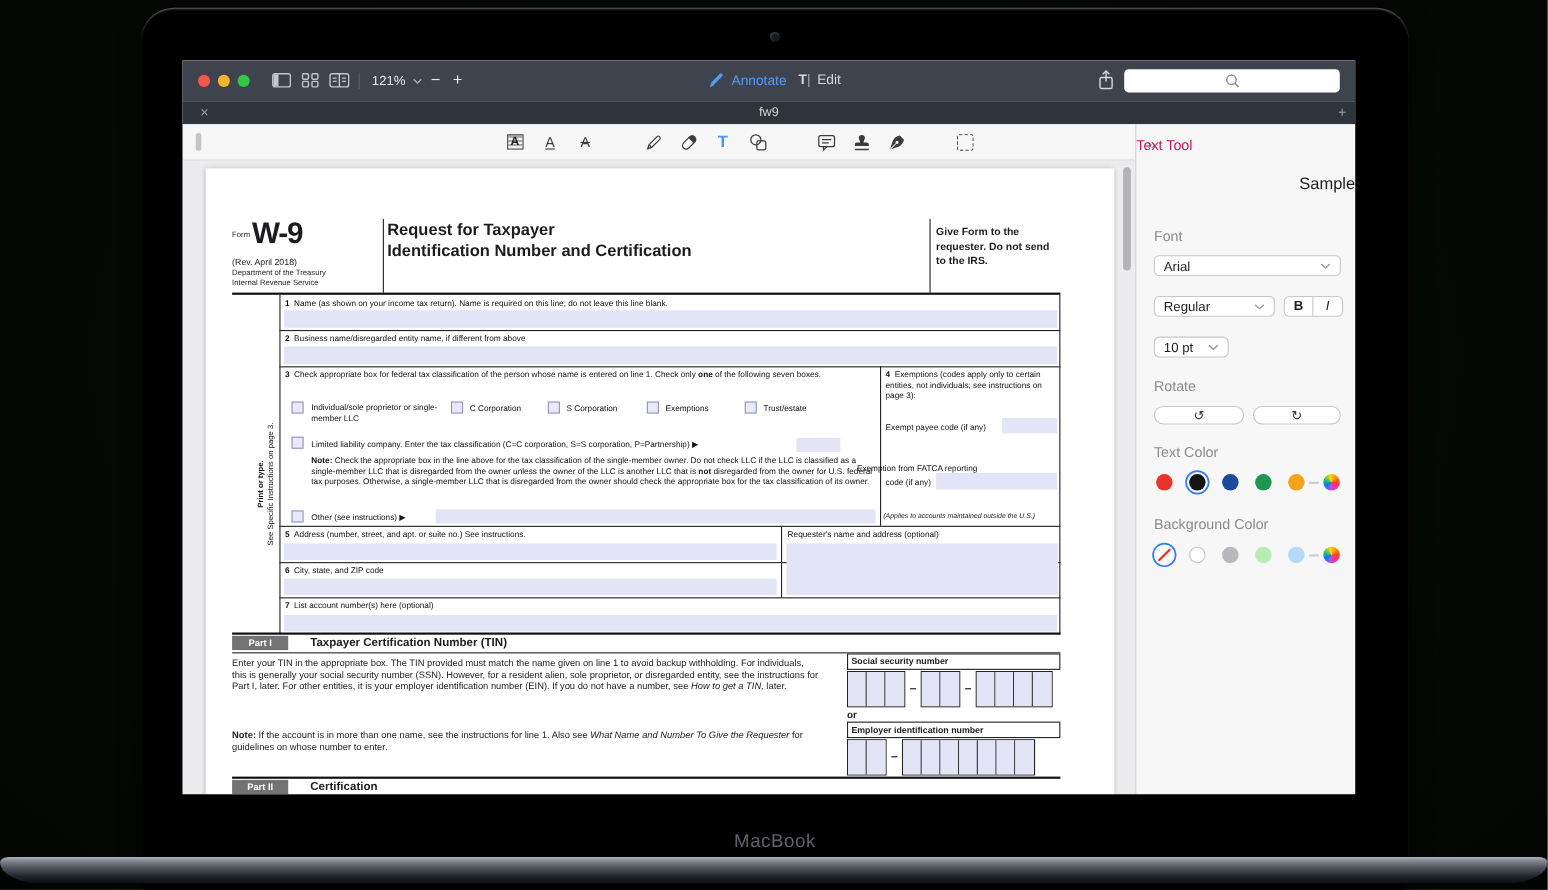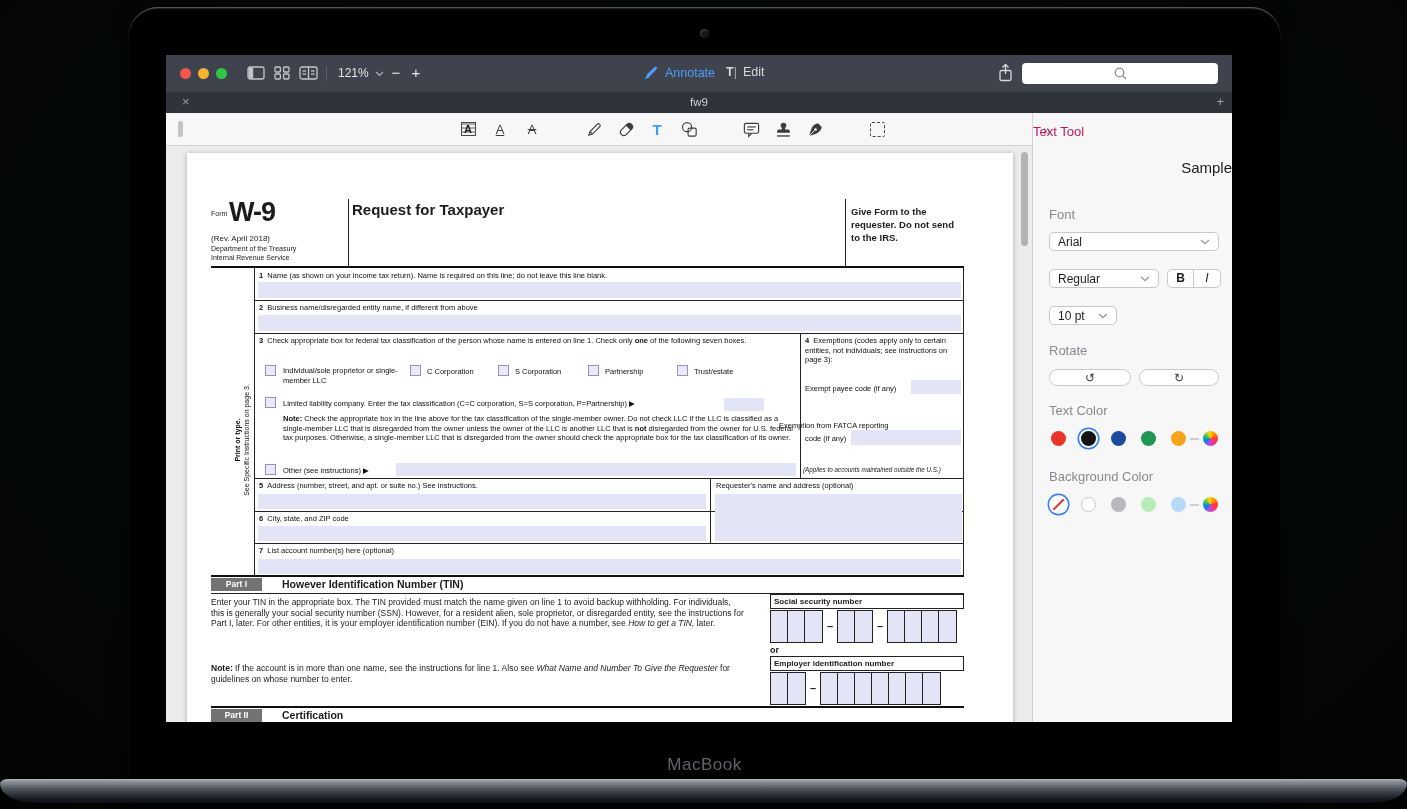--- a/index.html
+++ b/index.html
@@ -263,20 +263,21 @@
           <div class="abs" style="left:42px;top:44px;font-size:27px;font-weight:bold;letter-spacing:-1px">W-9</div>
           <div class="abs" style="left:24px;top:81px;font-size:8px">(Rev. April 2018)</div>
           <div class="abs" style="left:24px;top:92px;font-size:7px">Department of the Treasury</div>
           <div class="abs" style="left:24px;top:101px;font-size:7px">Internal Revenue Service</div>
 
           <div class="abs vline" style="left:161px;top:46px;height:67px"></div>
           <div class="abs vline" style="left:658px;top:46px;height:67px"></div>
 
           <div class="abs" style="left:165px;top:47px;width:490px;text-align:left;font-size:15px;font-weight:bold;line-height:19px">
             <div>Request for Taxpayer</div>
+            <div>Identification Number and Certification</div>
           </div>
           <div class="abs" style="left:664px;top:52px;width:110px;font-size:9.5px;font-weight:bold;line-height:13px">Give Form to the requester. Do not send to the IRS.</div>
 
           <div class="abs rule" style="left:24px;top:113px;width:753px"></div>
 
           <div class="abs sidetext" style="left:-50px;top:277px">
             <div style="font-weight:bold">Print or type.</div>
             <div>See Specific Instructions on page 3.</div>
           </div>
 
@@ -299,21 +300,21 @@
             <b>3</b>&nbsp;&nbsp;<span>Check appropriate box for federal tax classification of the person whose name is entered on line 1. Check only </span><b>one</b><span> of the following seven boxes.</span>
           </div>
 
           <span class="abs cb" style="left:78px;top:212px"></span>
           <div class="abs tiny" style="left:96px;top:213px;width:130px">Individual/sole proprietor or single-member LLC</div>
           <span class="abs cb" style="left:223px;top:212px"></span>
           <div class="abs tiny" style="left:240px;top:214px">C Corporation</div>
           <span class="abs cb" style="left:311px;top:212px"></span>
           <div class="abs tiny" style="left:328px;top:214px">S Corporation</div>
           <span class="abs cb" style="left:401px;top:212px"></span>
-          <div class="abs tiny" style="left:418px;top:214px">Partnership</div>
+          <div class="abs tiny" style="left:418px;top:214px">Exemptions</div>
           <span class="abs cb" style="left:490px;top:212px"></span>
           <div class="abs tiny" style="left:507px;top:214px">Trust/estate</div>
 
           <span class="abs cb" style="left:78px;top:244px"></span>
           <div class="abs tiny" style="left:96px;top:246px;width:440px">Limited liability company. Enter the tax classification (C=C corporation, S=S corporation, P=Partnership) ▶</div>
           <div class="abs lav" style="left:537px;top:245px;width:40px;height:13px"></div>
 
           <div class="abs tiny" style="left:96px;top:261px;width:512px">
             <b>Note:</b><span> Check the appropriate box in the line above for the tax classification of the single-member owner.  Do not check LLC if the LLC is classified as a single-member LLC that is disregarded from the owner unless the owner of the LLC is another LLC that is </span><b>not</b><span> disregarded from the owner for U.S. federal tax purposes. Otherwise, a single-member LLC that is disregarded from the owner should check the appropriate box for the tax classification of its owner.</span>
           </div>
@@ -336,21 +337,21 @@
           <div class="abs lav" style="left:528px;top:341px;width:247px;height:47px"></div>
 
           <div class="abs tiny" style="left:72px;top:361px"><b>6</b>&nbsp;&nbsp;<span>City, state, and ZIP code</span></div>
           <div class="abs lav" style="left:71px;top:373px;width:448px;height:15px"></div>
 
           <div class="abs tiny" style="left:72px;top:393px"><b>7</b>&nbsp;&nbsp;<span>List account number(s) here (optional)</span></div>
           <div class="abs lav" style="left:71px;top:406px;width:703px;height:15px"></div>
 
           <div class="abs rule" style="left:24px;top:422px;width:753px"></div>
           <div class="abs partbox" style="left:24px;top:425px;width:51px;height:13px;line-height:13px">Part I</div>
-          <div class="abs" style="left:95px;top:425px;font-size:10.5px;font-weight:bold">However Identification Number (TIN)</div>
+          <div class="abs" style="left:95px;top:425px;font-size:10.5px;font-weight:bold">Taxpayer Certification Number (TIN)</div>
           <div class="abs hline" style="left:24px;top:440px;width:753px"></div>
 
           <div class="abs" style="left:24px;top:444px;width:534px;font-size:8.5px;line-height:10.6px">
             <span>Enter your TIN in the appropriate box. The TIN provided must match the name given on line 1 to avoid backup withholding. For individuals, this is generally your social security number (SSN). However, for a resident alien, sole proprietor, or disregarded entity, see the instructions for Part I, later. For other entities, it is your employer identification number (EIN). If you do not have a number, see </span><span style="font-style:italic">How to get a TIN,</span><span> later.</span>
           </div>
           <div class="abs" style="left:24px;top:510px;width:534px;font-size:8.5px;line-height:10.6px">
             <b>Note:</b><span> If the account is in more than one name, see the instructions for line 1. Also see </span><span style="font-style:italic">What Name and Number To Give the Requester</span><span> for guidelines on whose number to enter.</span>
           </div>
 
           <div class="abs tinlabel" style="left:583px;top:441px;width:194px;height:15px">Social security number</div>

